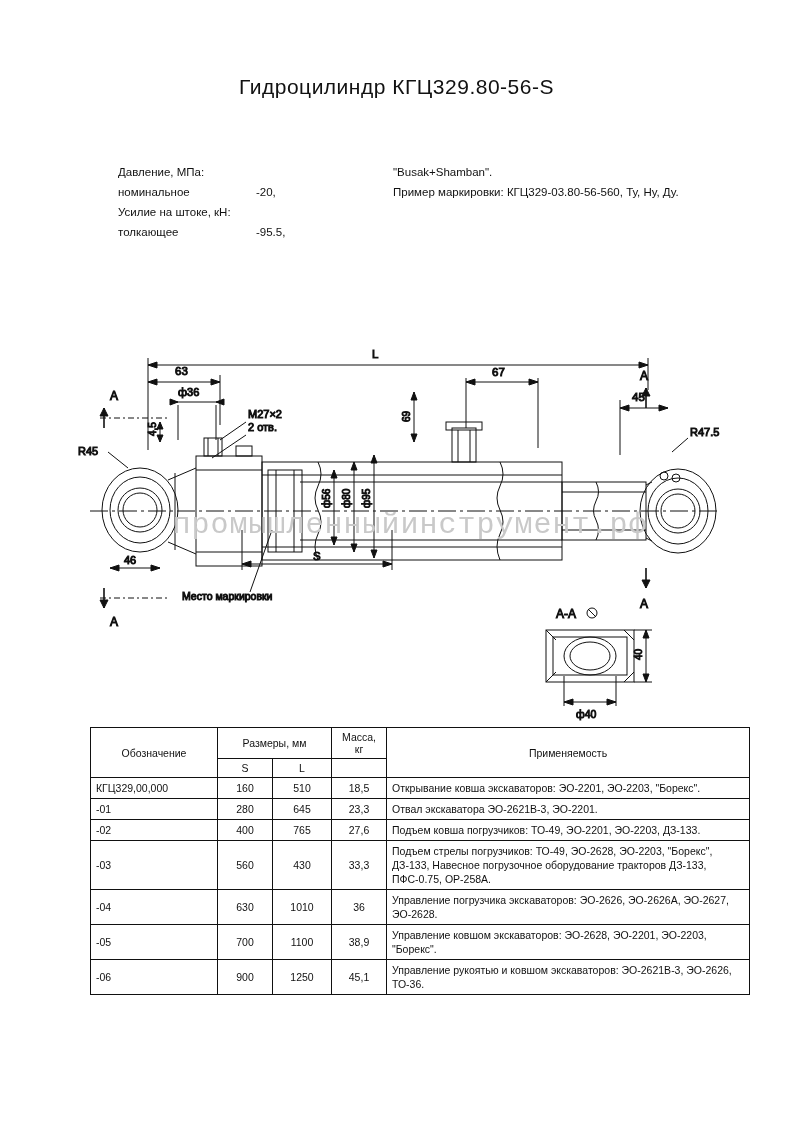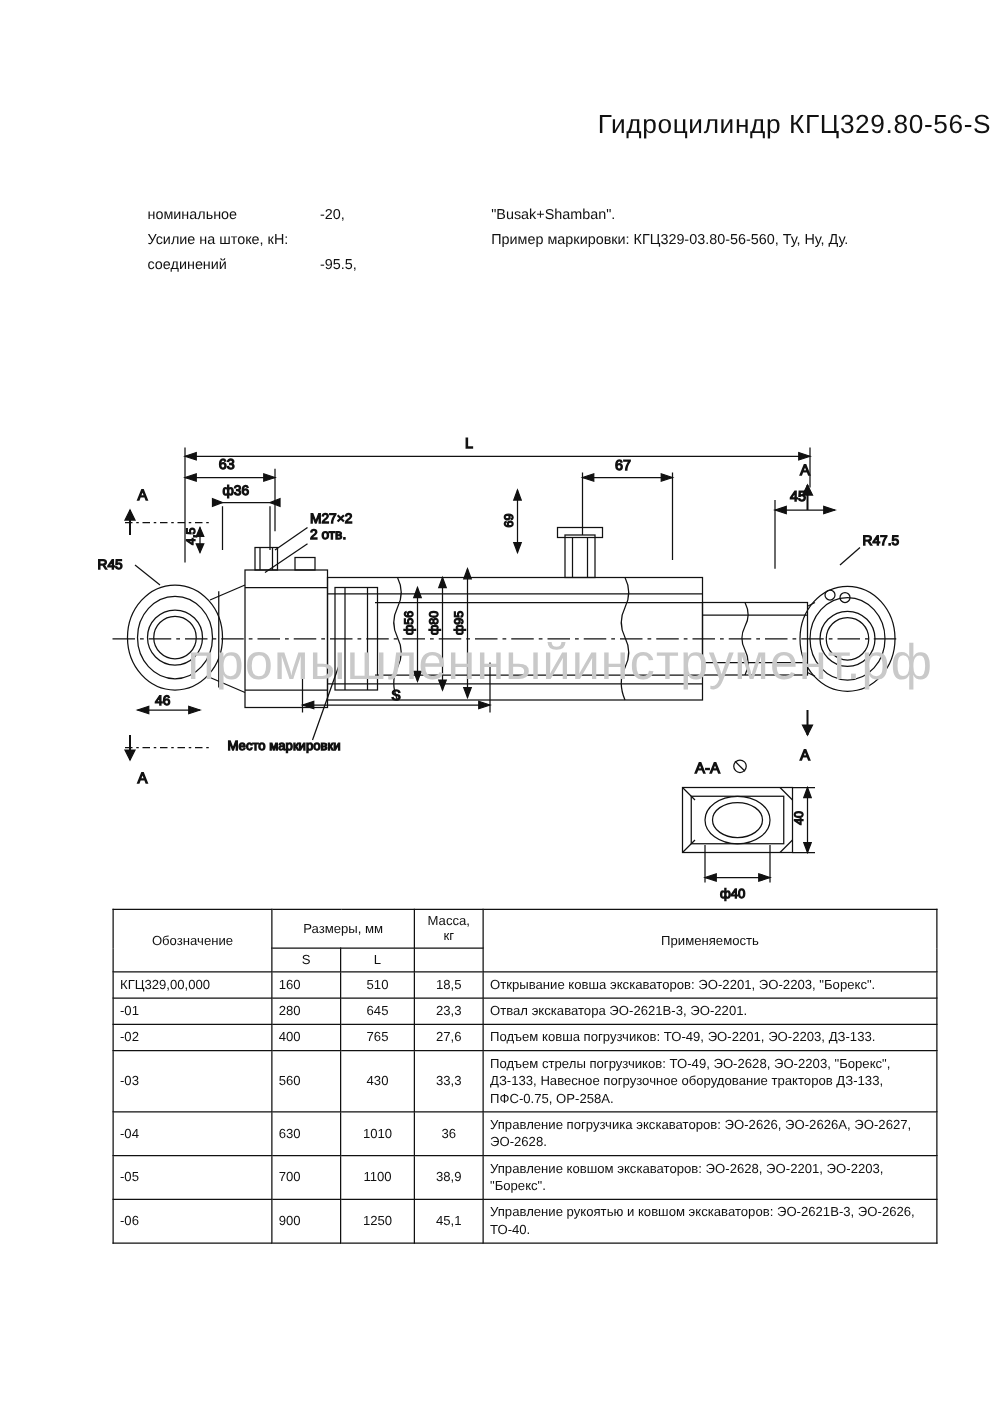--- a/index.html
+++ b/index.html
@@ -16,23 +16,23 @@
     overflow: hidden;
   }
   .page {
     position: absolute;
     left: 0; top: 0;
     width: 793px;
     height: 1123px;
   }
   .title {
     position: absolute;
-    left: 0; top: 88px;
+    left: 0; top: 75px;
     width: 793px;
-    text-align: right;
+    text-align: center;
     font-size: 21px;
     letter-spacing: 0.5px;
     color: #111;
   }
   .specs {
     position: absolute;
     font-size: 11.5px;
     line-height: 20px;
     color: #111;
   }
@@ -49,72 +49,76 @@
     left: 0; top: 330px;
     width: 793px;
     height: 395px;
   }
   .watermark {
     position: absolute;
     left: 150px;
     top: 508px;
     width: 520px;
     text-align: center;
-    font-size: 40px;
+    font-size: 30px;
     color: #c9c9c9;
     letter-spacing: 1px;
-    font-family: Liberation Sans, sans-serif;
+    font-family: Liberation Mono, monospace;
     pointer-events: none;
     user-select: none;
   }
   table.spec-table {
     position: absolute;
     left: 90px;
     top: 727px;
     width: 660px;
     border-collapse: collapse;
     font-size: 10.5px;
     color: #111;
   }
   table.spec-table td, table.spec-table th {
     border: 1px solid #111;
     padding: 3px 5px;
     font-weight: normal;
     vertical-align: middle;
   }
   table.spec-table th { text-align: center; }
   .c-desig { width: 116px; padding-right: 7px; }
-  .c-s { width: 44px; text-align: left; }
+  .c-s { width: 44px; text-align: center; }
   .c-l { width: 48px; text-align: center; }
   .c-m { width: 44px; text-align: center; }
   .c-ap { text-align: left; line-height: 14px; }
   .hdr-desig { text-align: center !important; }
   svg text {
     font-family: "Liberation Sans", sans-serif;
     fill: #111;
   }
 </style>
 </head>
 <body>
 
 <div class="page">
 
   <div class="title">Гидроцилиндр КГЦ329.80-56-S</div>
 
   <div class="specs specs-left">
     <div class="spec-row">
+      <span>Давление, МПа:</span>
+      <span class="val"></span>
+    </div>
+    <div class="spec-row">
       <span>номинальное</span>
       <span class="val">-20,</span>
     </div>
     <div class="spec-row">
       <span>Усилие на штоке, кН:</span>
       <span class="val"></span>
     </div>
     <div class="spec-row">
-      <span>соединений</span>
+      <span>толкающее</span>
       <span class="val">-95.5,</span>
     </div>
   </div>
 
   <div class="specs specs-right">
     <div class="spec-row">
       <span>"Busak+Shamban".</span>
     </div>
     <div class="spec-row">
       <span>Пример маркировки: КГЦ329-03.80-56-560, Ту, Ну, Ду.</span>
@@ -369,18 +373,18 @@
         <td class="c-s">700</td>
         <td class="c-l">1100</td>
         <td class="c-m">38,9</td>
         <td class="c-ap">Управление ковшом экскаваторов: ЭО-2628, ЭО-2201, ЭО-2203, "Борекс".</td>
       </tr>
       <tr>
         <td class="c-desig">-06</td>
         <td class="c-s">900</td>
         <td class="c-l">1250</td>
         <td class="c-m">45,1</td>
-        <td class="c-ap">Управление рукоятью и ковшом экскаваторов: ЭО-2621В-3, ЭО-2626, ТО-40.</td>
+        <td class="c-ap">Управление рукоятью и ковшом экскаваторов: ЭО-2621В-3, ЭО-2626, ТО-36.</td>
       </tr>
     </tbody>
   </table>
 
 </div>
 
 </body></html>

